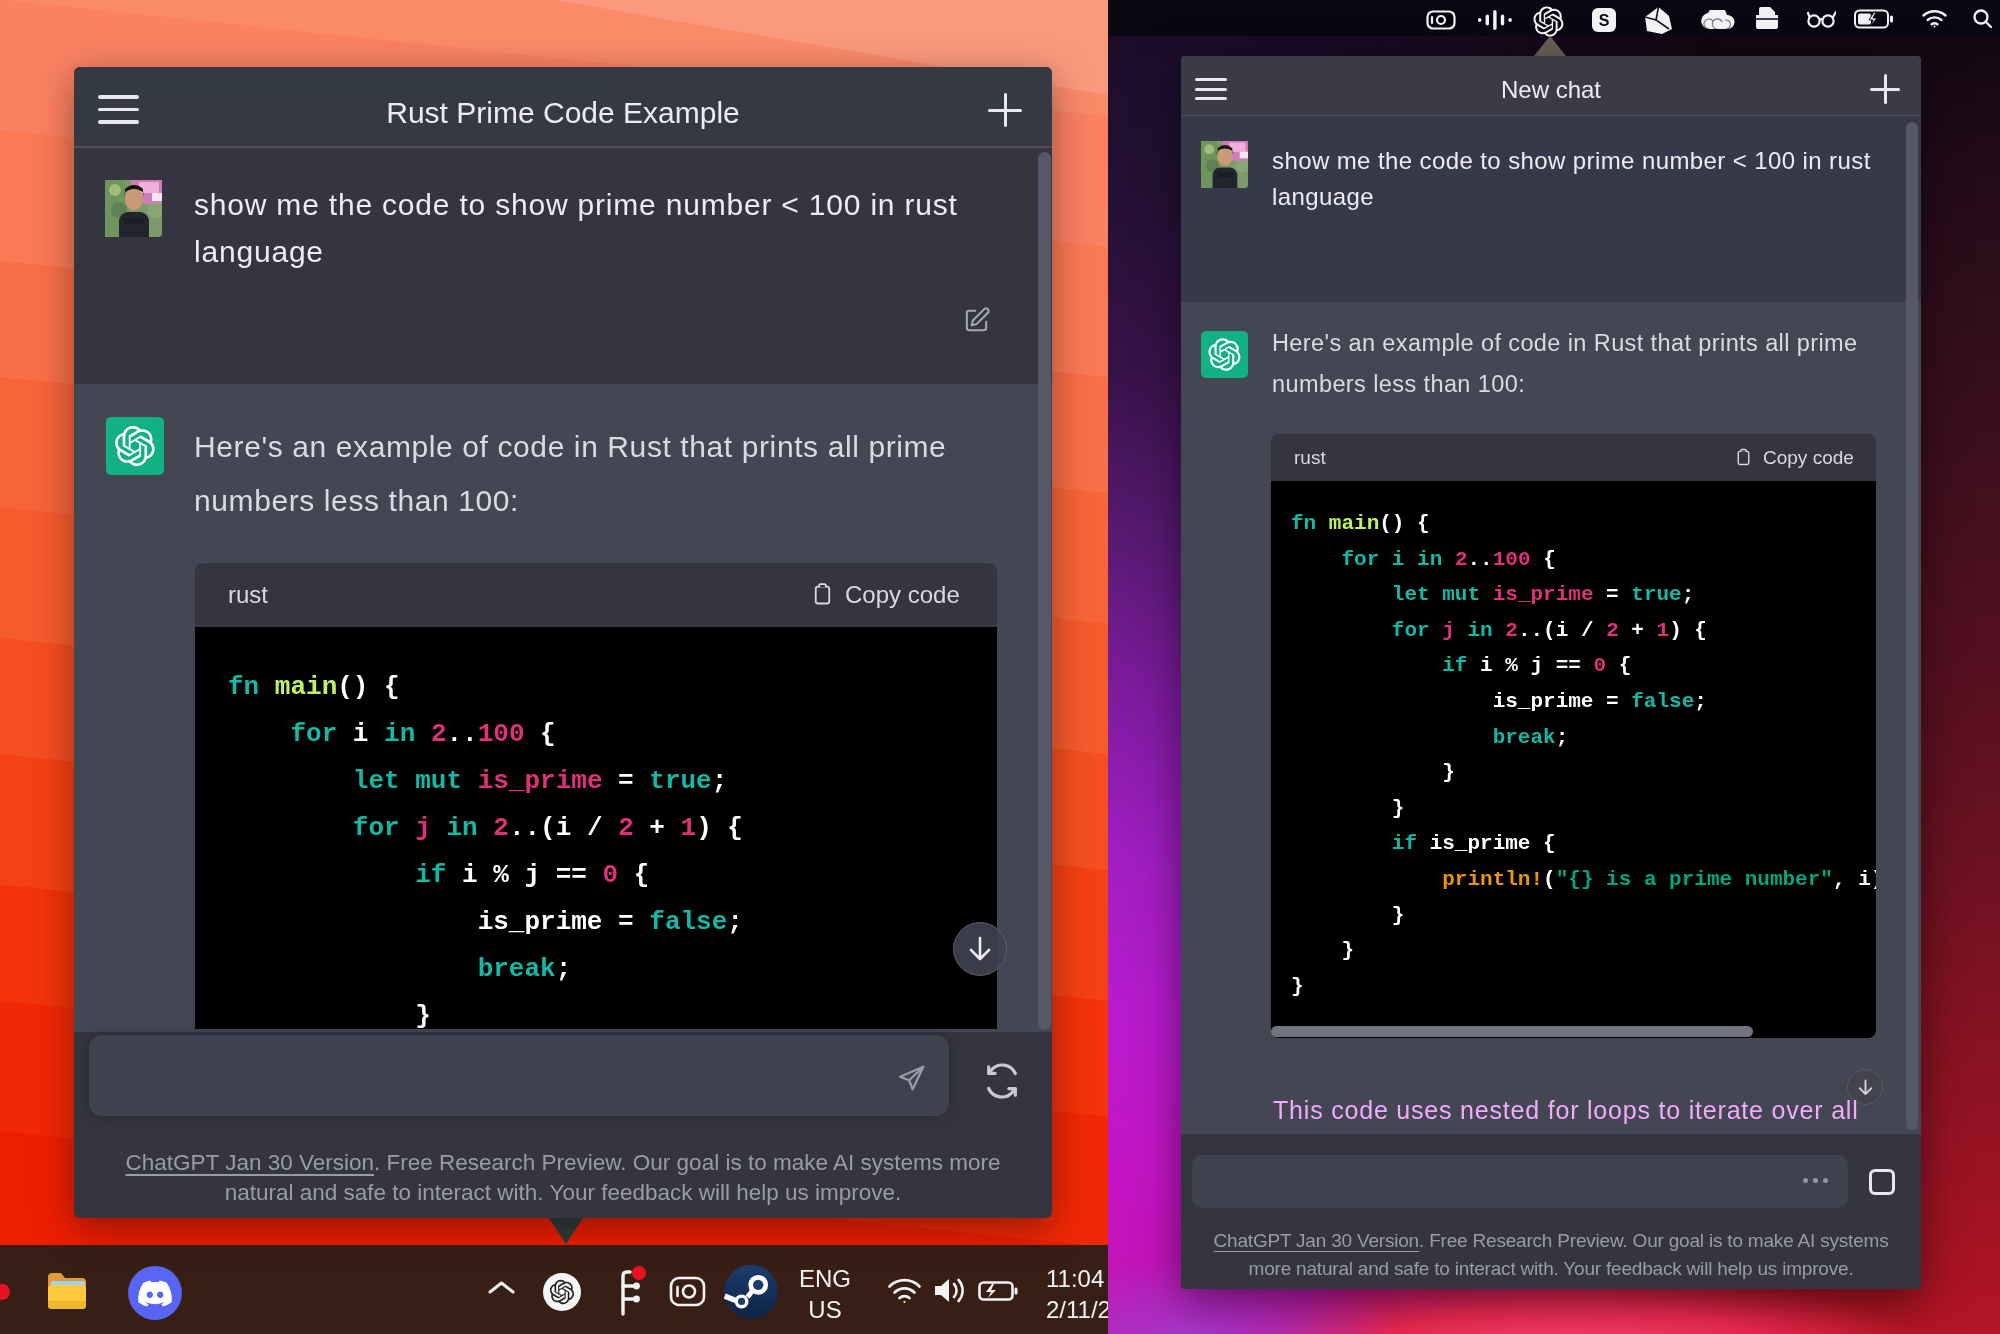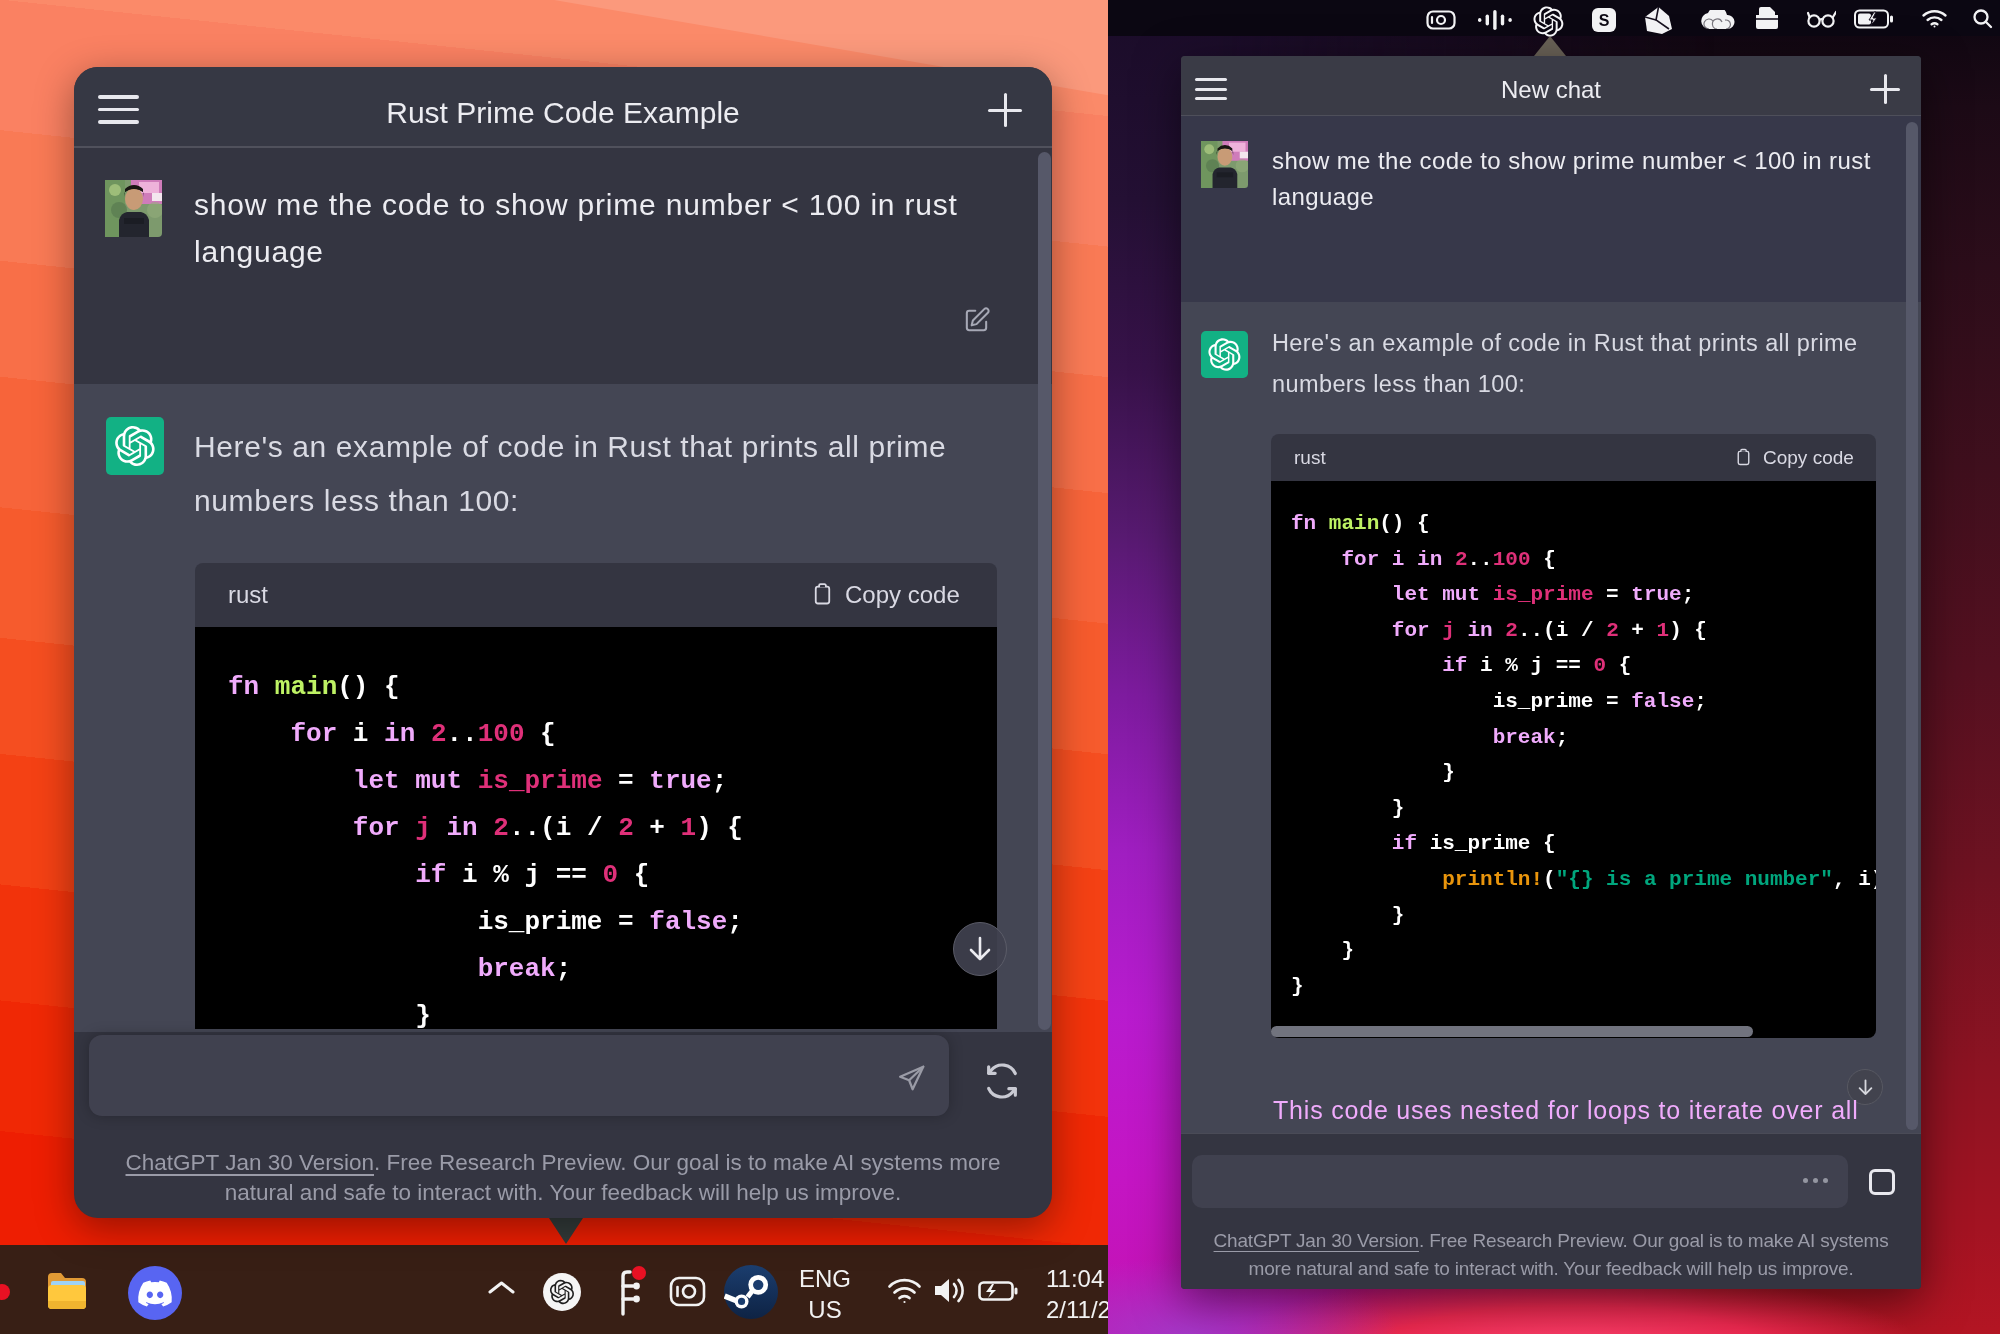--- a/index.html
+++ b/index.html
@@ -6,24 +6,24 @@
 body{font-family:"Liberation Sans",sans-serif;position:relative}
 .abs{position:absolute}
 svg{position:absolute;display:block}
 
 #leftbg{left:0;top:0;width:1108px;height:1334px;
  background:linear-gradient(186deg,#fb8a69 0%,#fb8a69 8%,#fa8162 8%,#fa8162 17%,#f97a55 17%,#f97a55 26%,#f86f48 26%,#f86f48 34%,#f7643a 34%,#f7643a 43%,#f65b2d 43%,#f65b2d 52%,#f54e20 52%,#f54e20 60%,#f44114 60%,#f44114 69%,#f2330b 69%,#f2330b 77%,#f02805 77%,#f02805 86%,#ee1e02 86%,#ee1e02 100%)}
 #leftwedge{left:0;top:0;width:1108px;height:140px;background:rgba(255,255,255,.13);clip-path:polygon(50% 0,100% 0,100% 68%)}
 #taskbar{left:0;top:1245px;width:1108px;height:89px;background:#381f15}
 #lnotch{left:549px;top:1218px;width:0;height:0;border-left:17px solid transparent;border-right:17px solid transparent;border-top:26px solid #333b3a}
 
-#lwin{left:74px;top:67px;width:978px;height:1151px;background:#343541;border-radius:24px;box-shadow:0 10px 38px rgba(0,0,0,.38);overflow:hidden}
+#lwin{left:74px;top:67px;width:978px;height:1151px;background:#343541;border-radius:6px;box-shadow:0 10px 38px rgba(0,0,0,.38);overflow:hidden}
 .bar{position:absolute;background:#e8e8ee;border-radius:2px}
 .msg{position:absolute;color:#ececf1}
-.k{color:#f0abfc}.t{color:#bef264}.n{color:#df3079}.s{color:#00a67d}.b{color:#e9950c}
+.k{color:#14b8a6}.t{color:#bef264}.n{color:#df3079}.s{color:#00a67d}.b{color:#e9950c}
 .codehead{position:absolute;background:#343541;color:#d9d9e3}
 u{text-underline-offset:4px}
 </style></head>
 <body>
 <div class="abs" id="leftbg"></div>
 <div class="abs" id="leftwedge"></div>
 <div class="abs" id="taskbar"></div>
 <div class="abs" id="lnotch"></div>
 
 <div class="abs" id="lwin">

